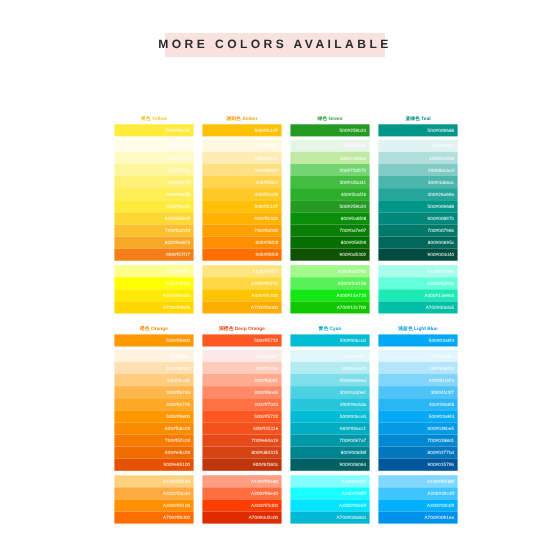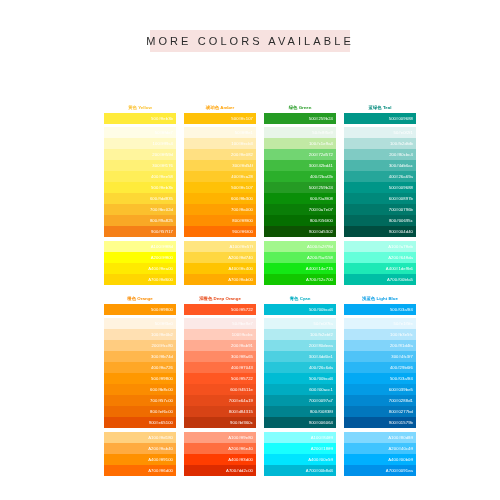--- a/index.html
+++ b/index.html
@@ -22,21 +22,21 @@
     height: 22px;
     width: 200px;
     display: flex; align-items: center; justify-content: center;
   }
   .banner-text {
     position: absolute;
     font-size: 11px;
     letter-spacing: 3.1px;
     color: #2b2b2b;
     white-space: nowrap;
-    font-weight: 400;
+    font-weight: 700;
   }
 
   
   .grid {
     position: absolute;
     top: 104px; left: 104px;
     width: 320px;
     display: grid;
     grid-template-columns: repeat(4, 72px);
     column-gap: 8px;

